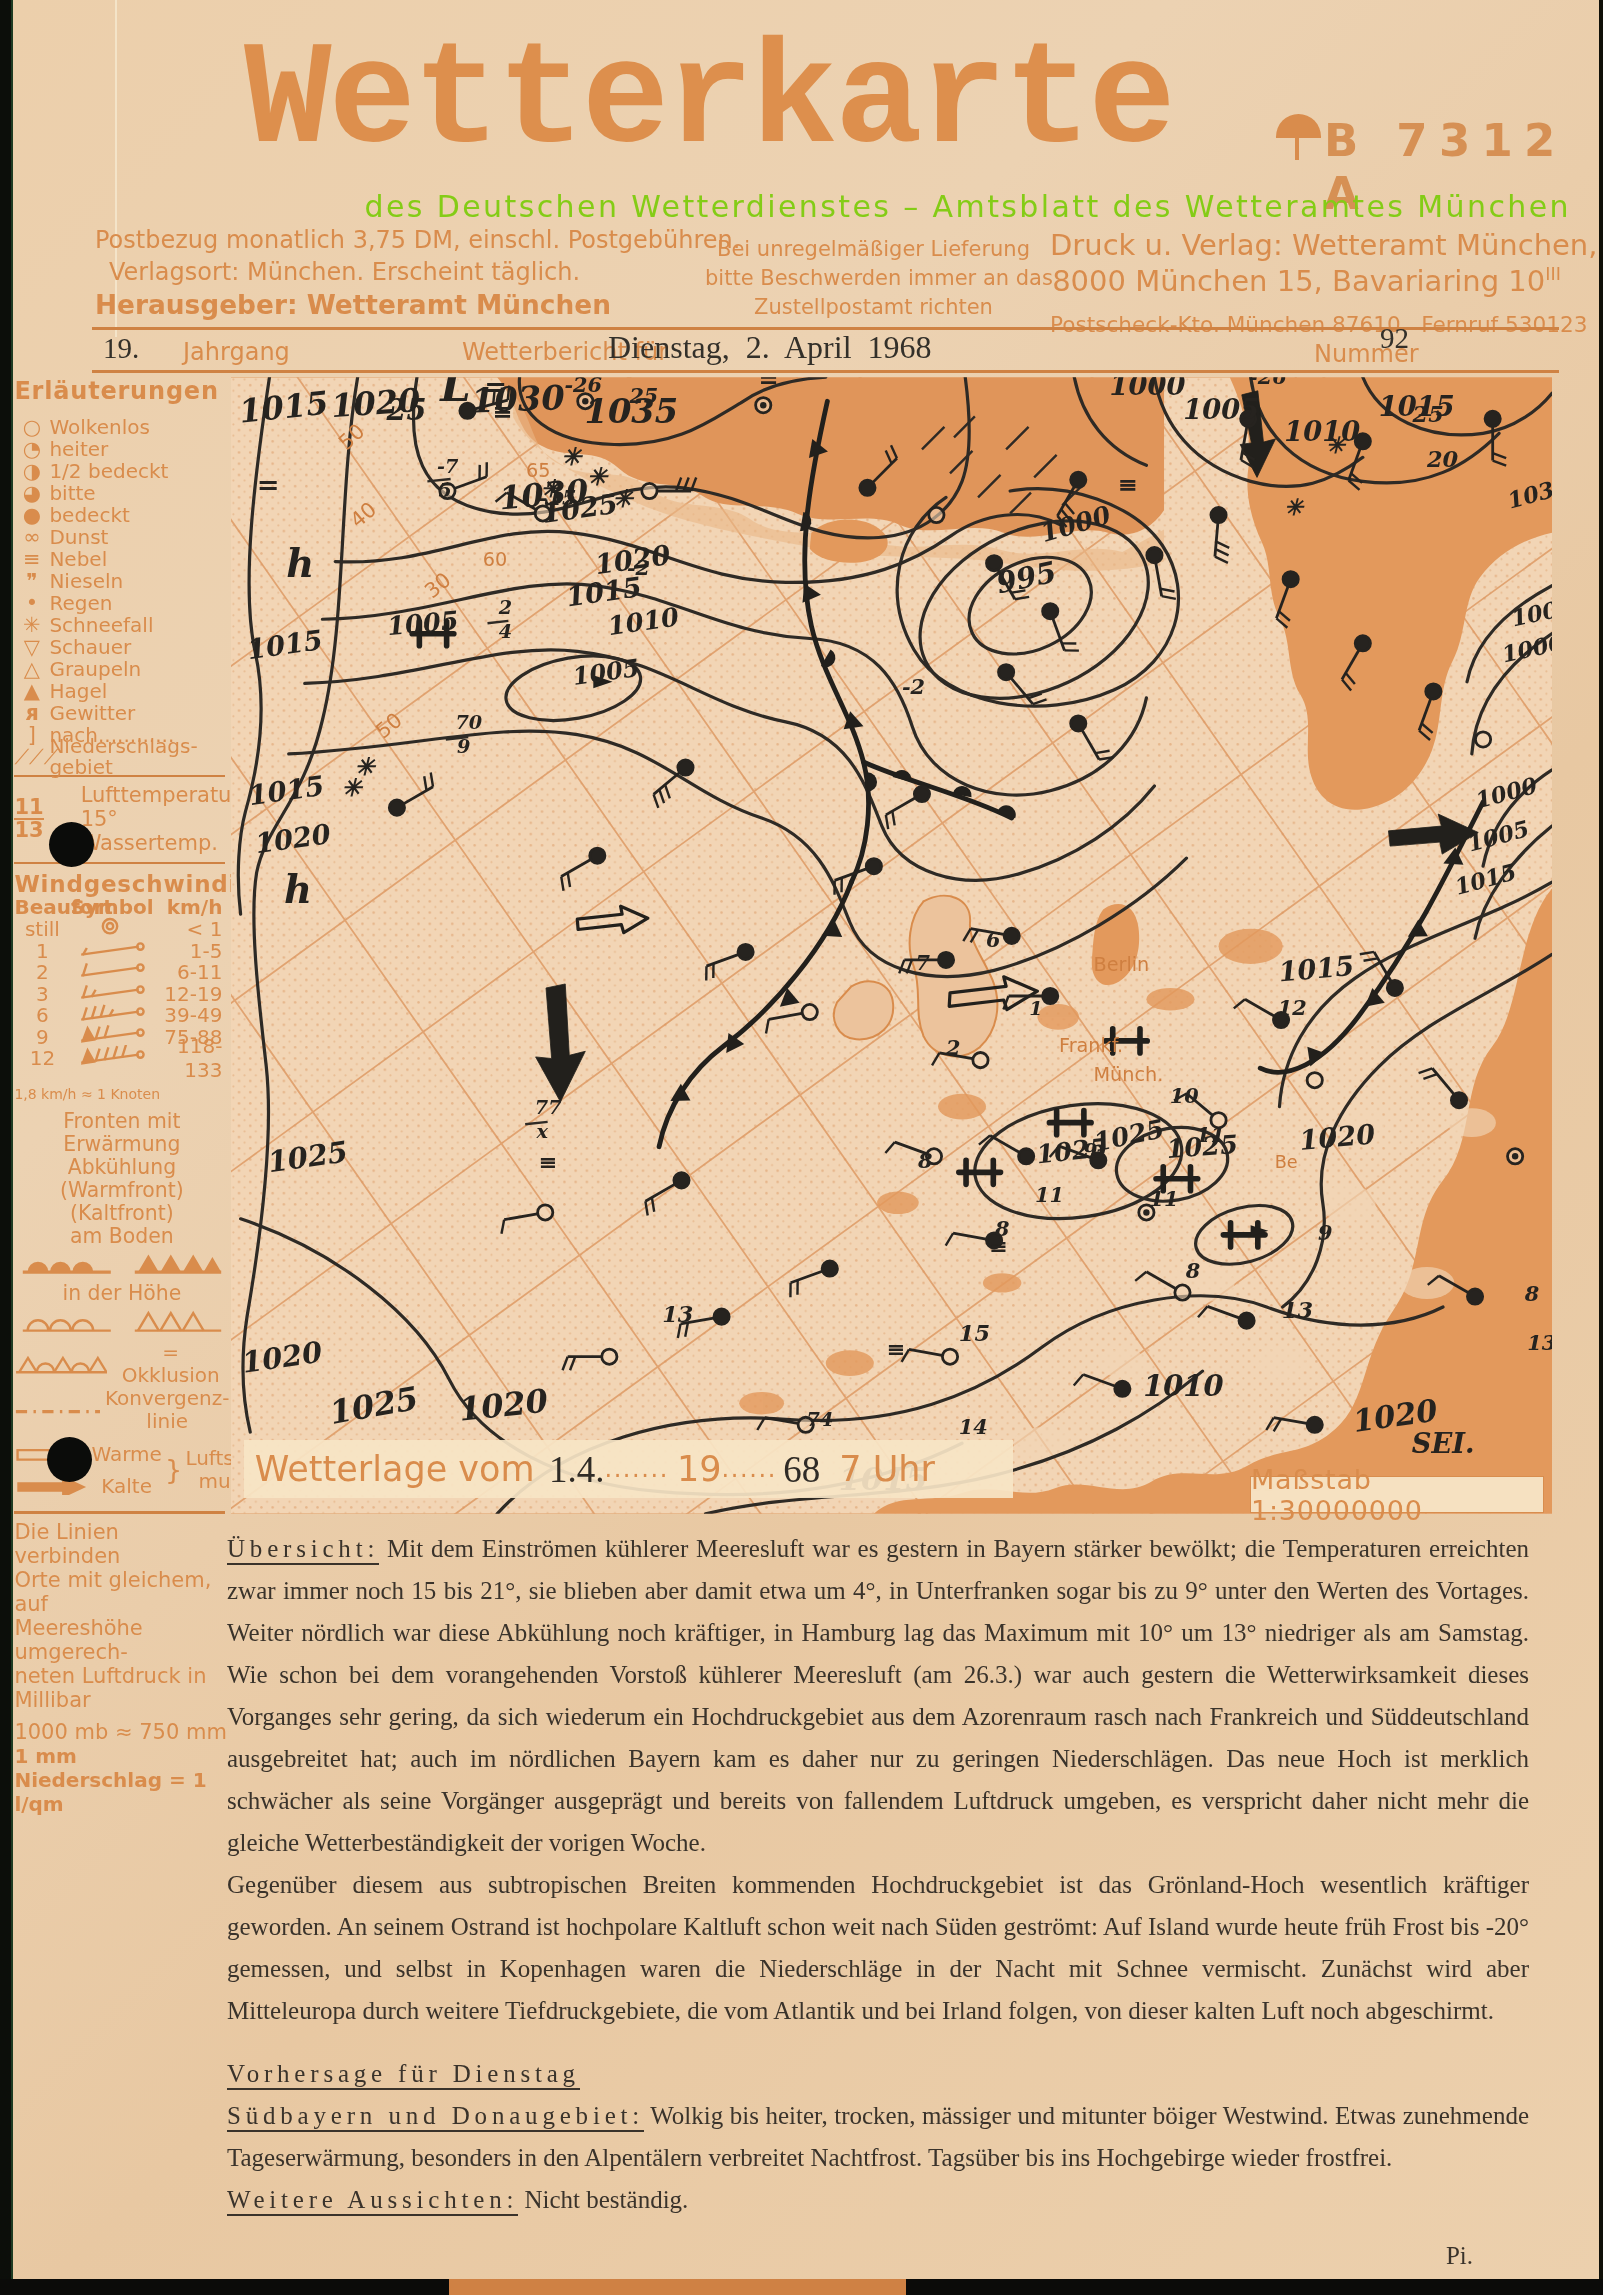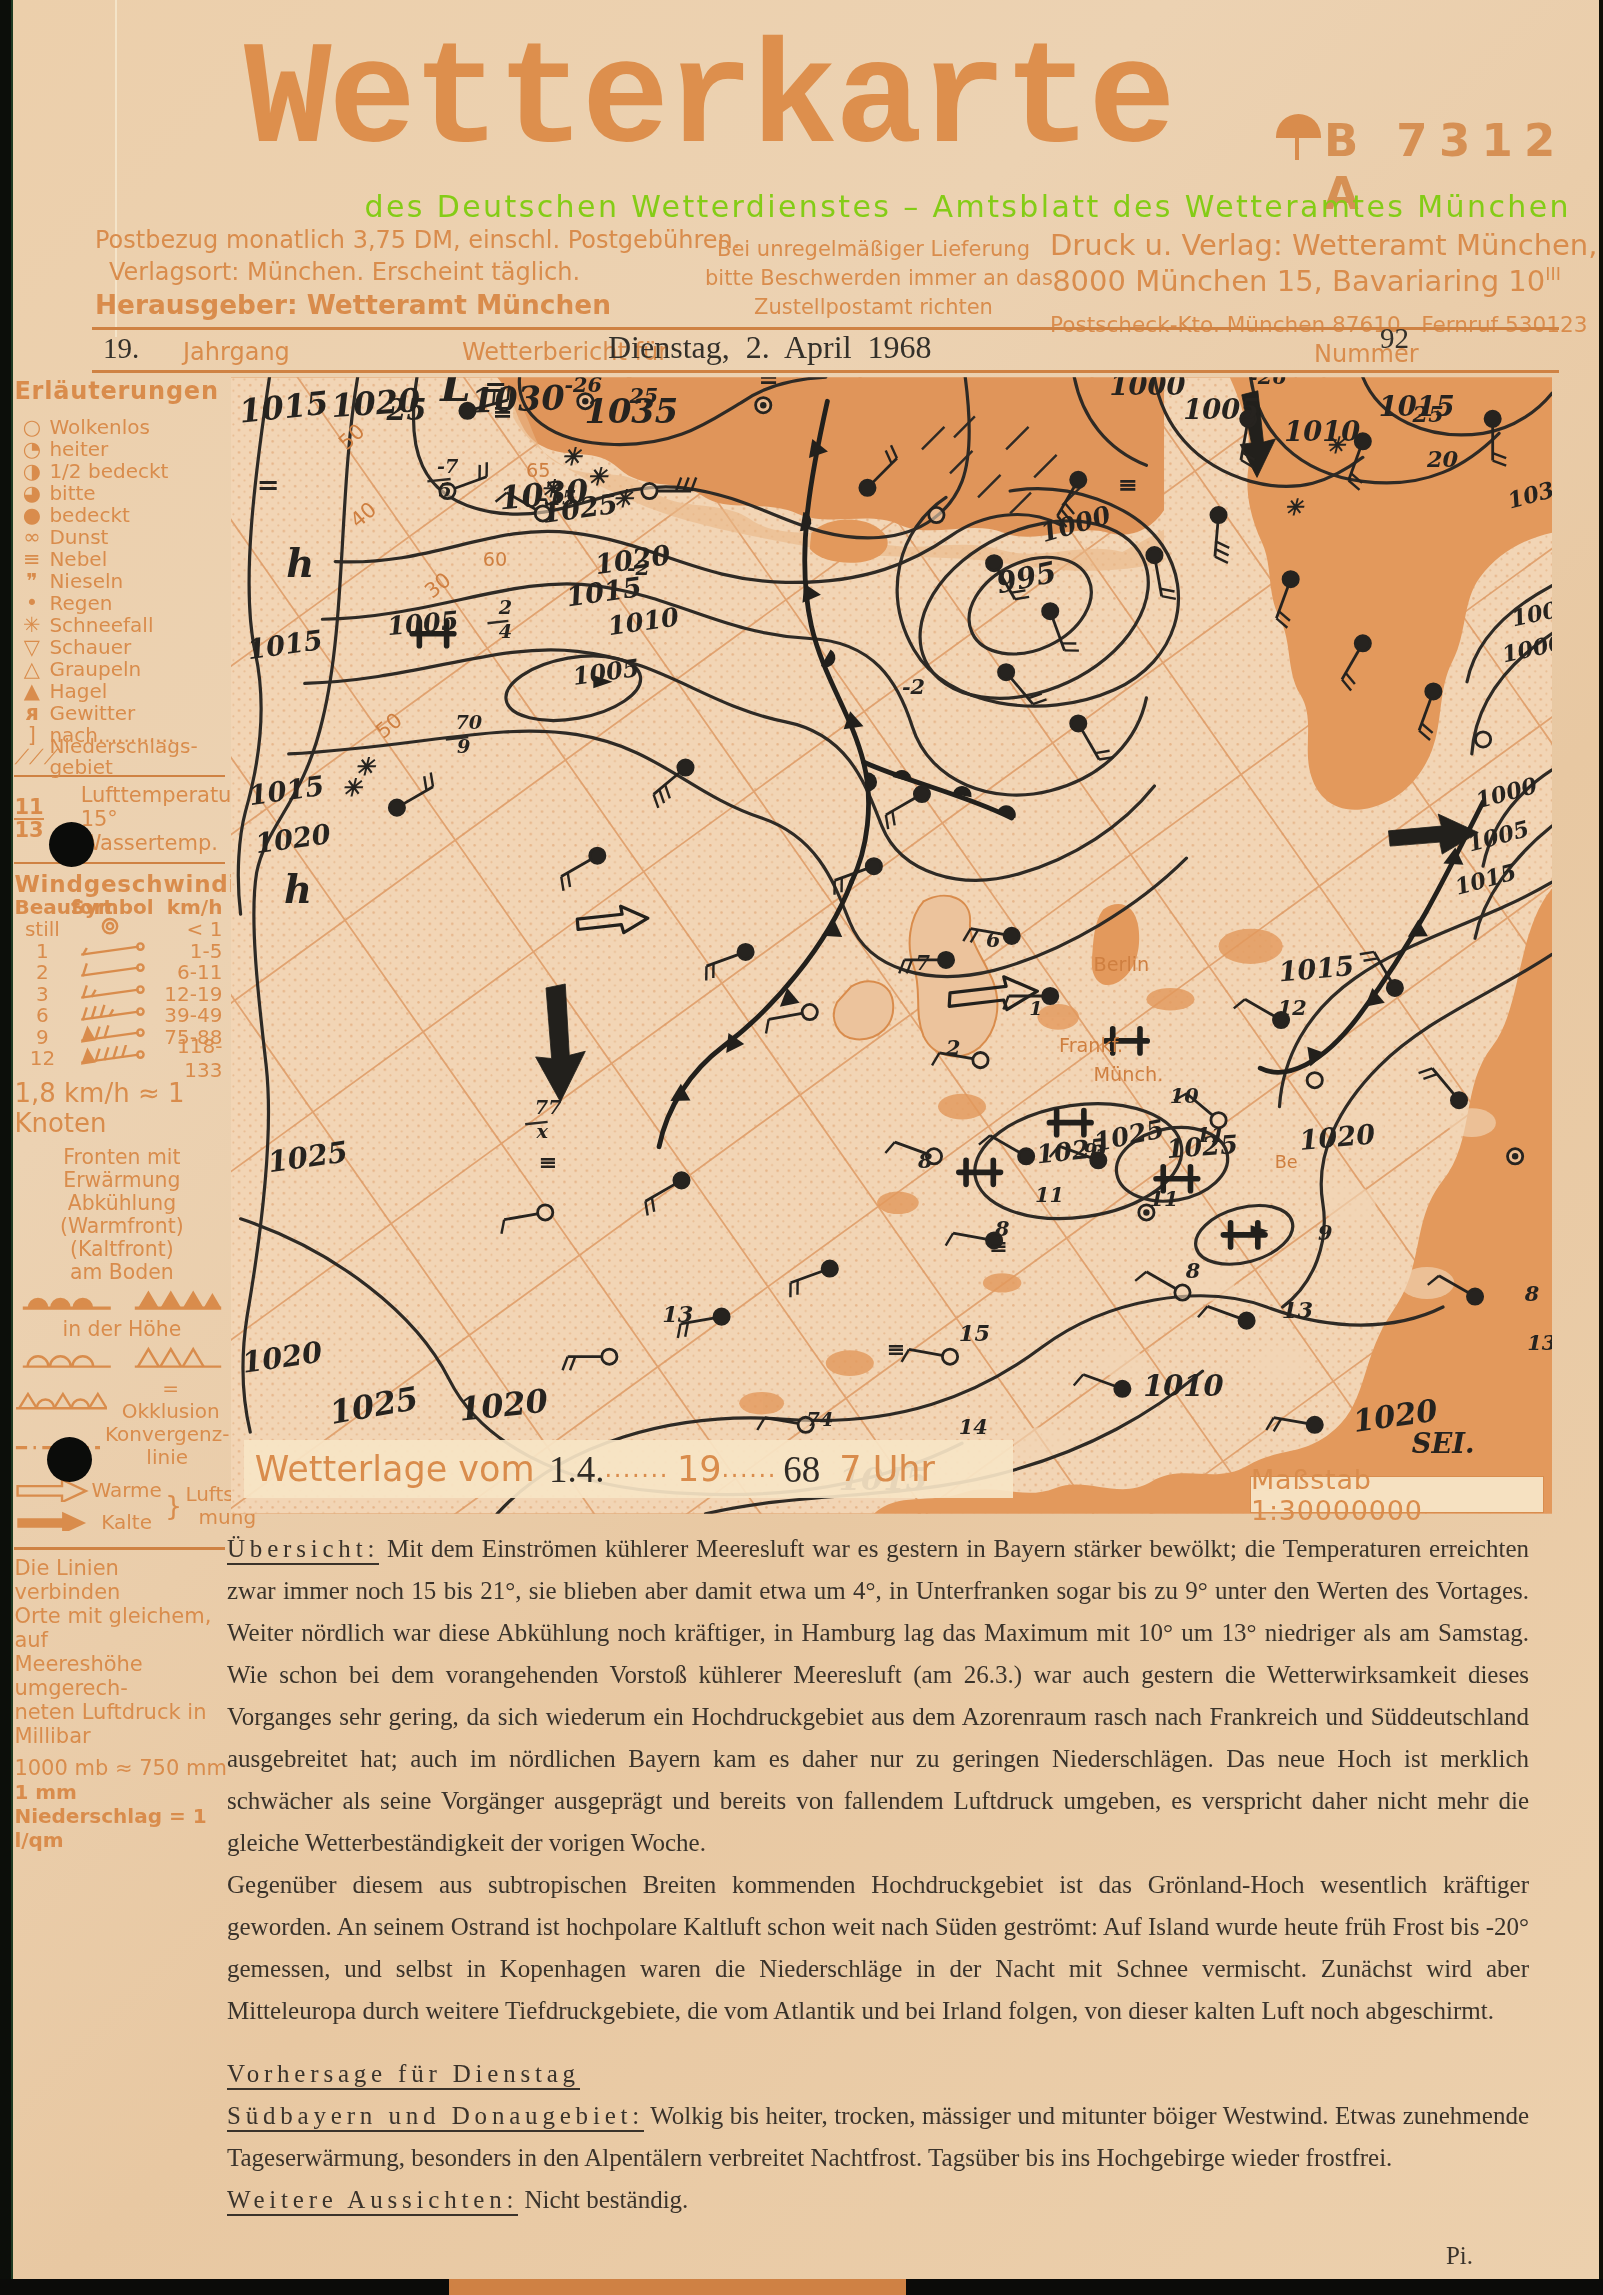--- a/index.html
+++ b/index.html
@@ -273,21 +273,21 @@
                   <path d="M16,22.72222222222222 l6,-16 l8,14 z" fill="#d98c4c"></path>
                   <path d="M32,20.5 l5,-16"></path>
                   <path d="M43,18.97222222222222 l5,-16"></path>
                   <path d="M54,17.444444444444443 l5,-16"></path>
                   <path d="M65,15.916666666666668 l5,-16"></path>
                 </g>
               </svg></span>
             <span class="c3">118-133</span>
           </div>
         </div>
-      <div style="margin-top:9px;font-size:26px;">1,8 km/h  ≈  1 Knoten</div>
+      <div style="margin-top:17px;font-size:14px;">1,8 km/h  ≈  1 Knoten</div>
     </div>
     <div class="fr-c" style="margin-top:8px;">
       <div>Fronten mit</div>
       <div>Erwärmung  Abkühlung</div>
       <div>(Warmfront)  (Kaltfront)</div>
       <div>am Boden</div>
       <svg width="208" height="29" viewBox="0 0 260 36">
         <path d="M6,30 h110" stroke="#d98c4c" stroke-width="4"></path>
         <path d="M12,30 a13,13 0 0 1 26,0 Z M40,30 a13,13 0 0 1 26,0 Z M68,30 a13,13 0 0 1 26,0 Z" fill="#d98c4c"></path>
         <path d="M146,30 h108" stroke="#d98c4c" stroke-width="4"></path>

